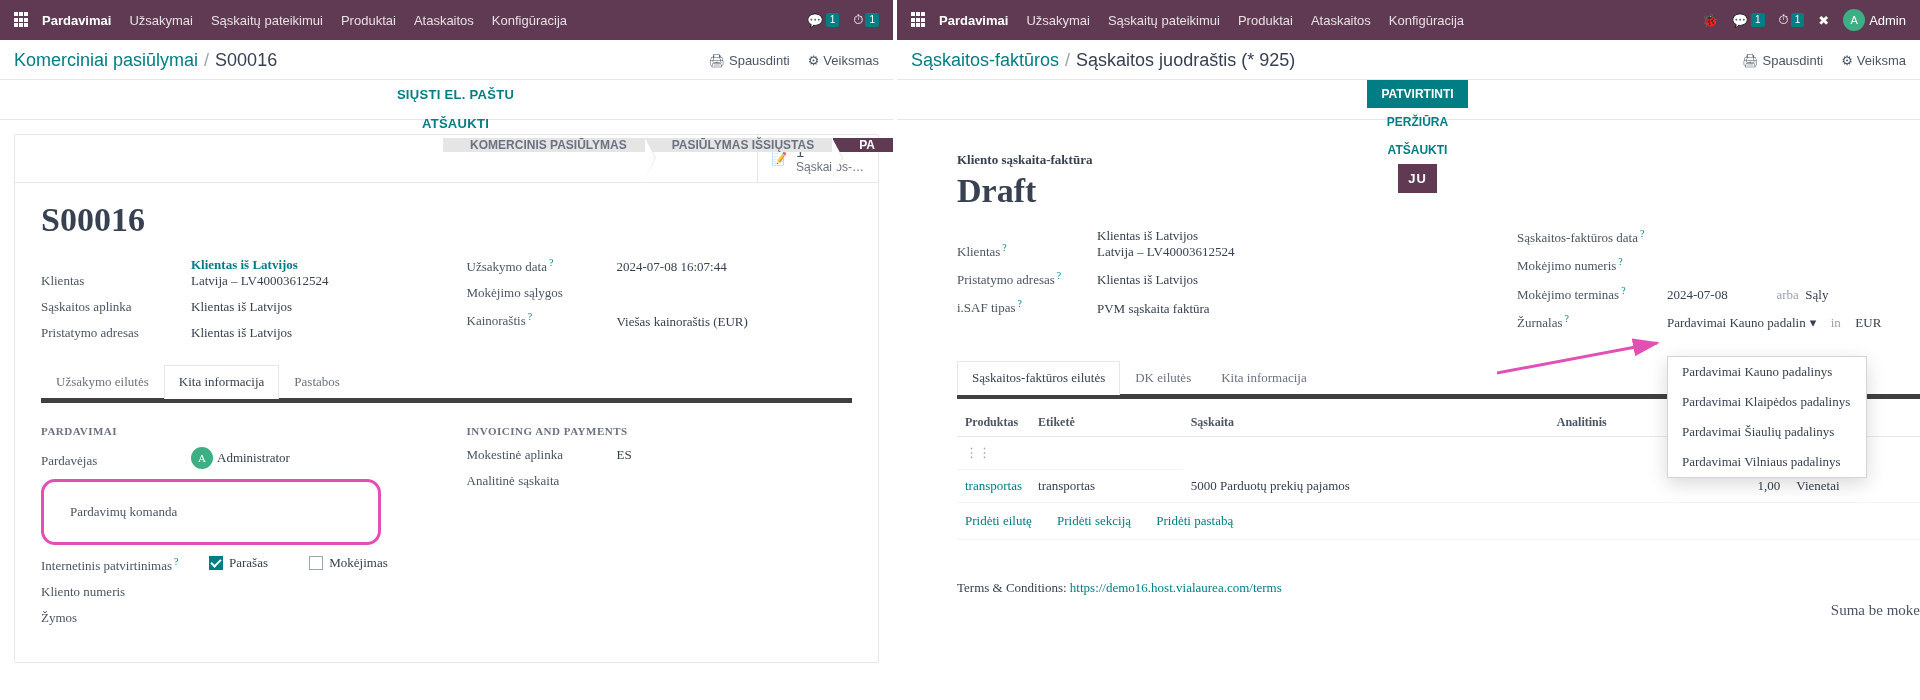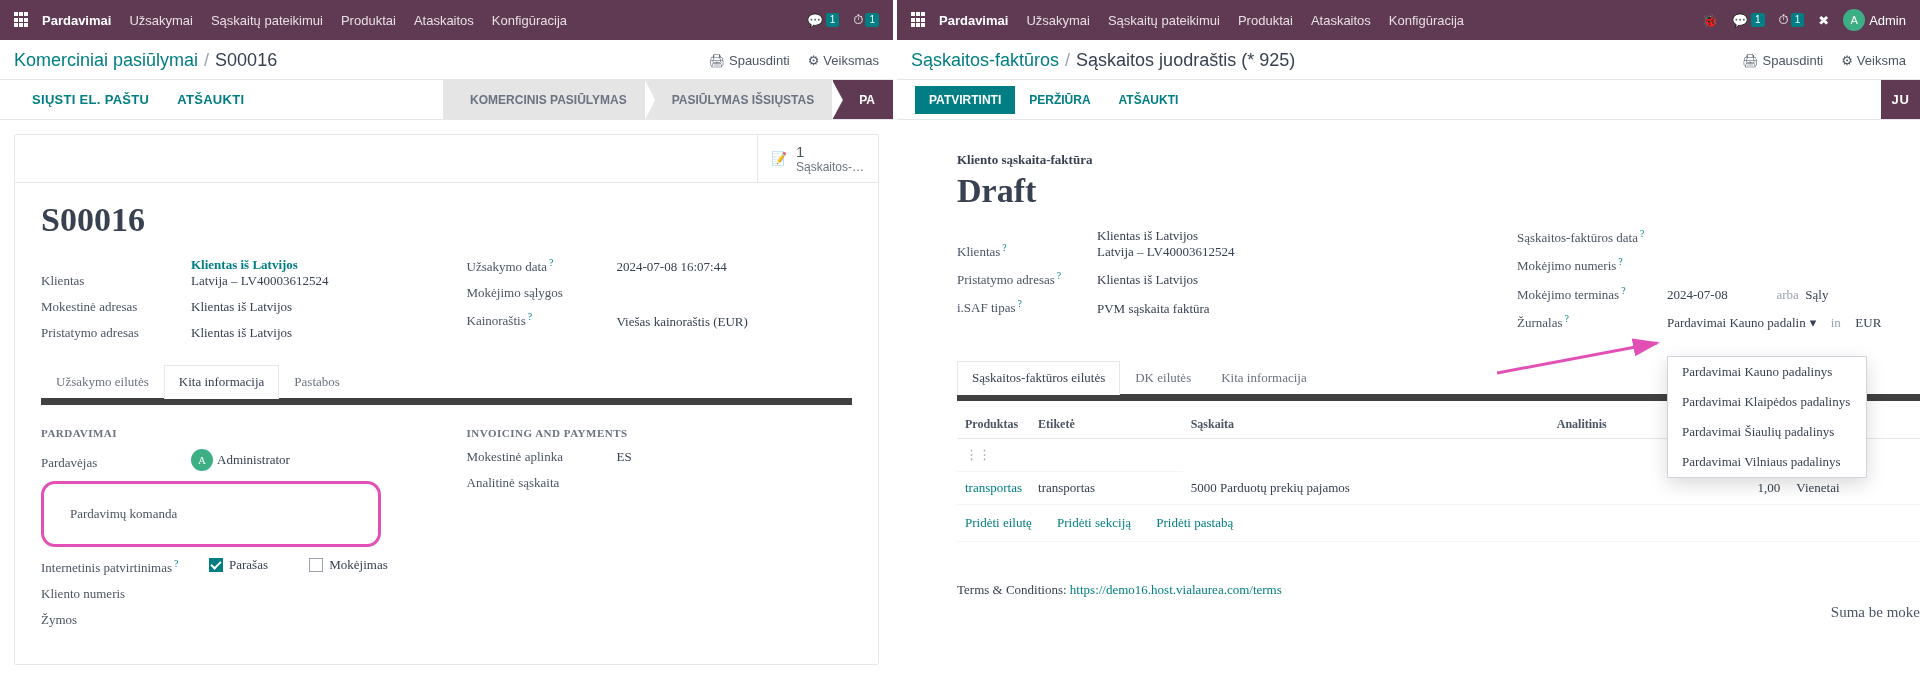--- a/index.html
+++ b/index.html
@@ -23,21 +23,21 @@
 
 
 .bcbar { display: flex; align-items: center; padding: 10px 14px 8px; border-bottom: 1px solid #e5e7eb; }
 .bc-link { color: #017e84; font-size: 18px; }
 .bc-cur { color: #374151; font-size: 18px; }
 .bc-sep { color: #9ca3af; margin: 0 6px; font-size: 18px; }
 .bcbar .spacer { flex: 1; }
 .act { color: #4b5563; font-size: 13px; display: inline-flex; align-items: center; gap: 4px; margin-left: 18px; cursor: pointer; }
 
 
-.statusbar { display: flex; align-items: center; border-bottom: 1px solid #e5e7eb; height: 40px; padding-left: 18px; }
+.statusbar { display: flex; align-items: center; border-bottom: 1px solid #e5e7eb; height: 40px; padding-left: 18px; flex-direction: column; }
 .btn-primary { background: #017e84; color: #fff; padding: 7px 14px; font-weight: 600; font-size: 12px; border: none; cursor: pointer; }
 .btn-ghost  { background: transparent; color: #017e84; padding: 7px 14px; font-weight: 600; font-size: 12px; border: none; cursor: pointer; }
 .btn-dark   { background: #5f3a52; color: #fff; padding: 7px 10px; font-weight: 600; font-size: 13px; border: none; cursor: pointer; letter-spacing: 1px; }
 .btn-link   { background: transparent; color: #017e84; padding: 7px 14px; font-weight: 700; border: none; cursor: pointer; font-size: 13px; letter-spacing: .3px; }
 .status-arrows { margin-left: auto; display: flex; height: 100%; }
 .status-step { display: flex; align-items: center; padding: 0 18px 0 26px; color: #6b7280; font-size: 12px; font-weight: 600; position: relative; background: #e5e5e5; border-left: 1px solid #e5e7eb; white-space: nowrap; }
 .status-step.active { background: #5f3a52; color: #fff; }
 .status-step::after { content: ""; position: absolute; right: -10px; top: 0; border-top: 20px solid transparent; border-bottom: 20px solid transparent; border-left: 10px solid #fff; z-index: 2; }
 .status-step::before { content: ""; position: absolute; right: -11px; top: 0; border-top: 20px solid transparent; border-bottom: 20px solid transparent; border-left: 11px solid #e5e7eb; z-index: 1; }
 .status-step.active::after { border-left-color: #5f3a52; }
@@ -54,21 +54,21 @@
 .subtitle { font-size: 13px; color: #374151; font-weight: 600; margin-bottom: 4px; }
 
 .cols { display: flex; gap: 40px; }
 .col { flex: 1; min-width: 0; }
 .field { display: flex; margin-bottom: 10px; align-items: flex-end; font-size: 13px; }
 .field .lab { width: 150px; color: #4b5563; font-weight: 500; flex-shrink: 0; }
 .field .val { color: #374151; }
 .field .val.link { color: #017e84; font-weight: 600; }
 
 
-.tabs { display: flex; border-bottom: 7px solid #404040; margin-top: 14px; }
+.tabs { display: flex; border-bottom: 5px solid #404040; margin-top: 14px; }
 .tab { padding: 8px 14px; border: 1px solid transparent; border-bottom: none; cursor: pointer; font-size: 13px; color: #6b7280; }
 .tab.active { border: 1px solid #e5e7eb; border-bottom: 1px solid #fff; margin-bottom: -1px; color: #374151; background: #fff; }
 
 
 .sectionhead { font-size: 11px; font-weight: 700; letter-spacing: .5px; color: #6b7280; margin-top: 22px; margin-bottom: 10px; }
 .circled { border: 3px solid #e24fb5; border-radius: 14px; padding: 6px 10px; width: 340px; }
 
 .check { display: inline-flex; align-items: center; gap: 6px; margin-right: 20px; padding-left: 18px; }
 .chk { width: 14px; height: 14px; border: 1px solid #9ca3af; display: inline-block; position: relative; }
 .chk.ck { background: #017e84; border-color: #017e84; }
@@ -161,21 +161,21 @@
         <div class="cols">
           <div class="col">
             <div class="field">
                 <span class="lab">Klientas</span>
               <div>
                 <div class="val link">Klientas iš Latvijos</div>
                 <div class="val">Latvija – LV40003612524</div>
               </div>
             </div>
             <div class="field">
-                <span class="lab">Mokestinė adresas</span>
+                <span class="lab">Sąskaitos aplinka</span>
                 <span class="val">Klientas iš Latvijos</span>
               </div>
             <div class="field">
                 <span class="lab">Pristatymo adresas</span>
                 <span class="val">Klientas iš Latvijos</span>
               </div>
           </div>
           <div class="col">
             <div class="field">
                 <span class="lab"><span>Užsakymo data</span><span class="qhelp">?</span></span>

